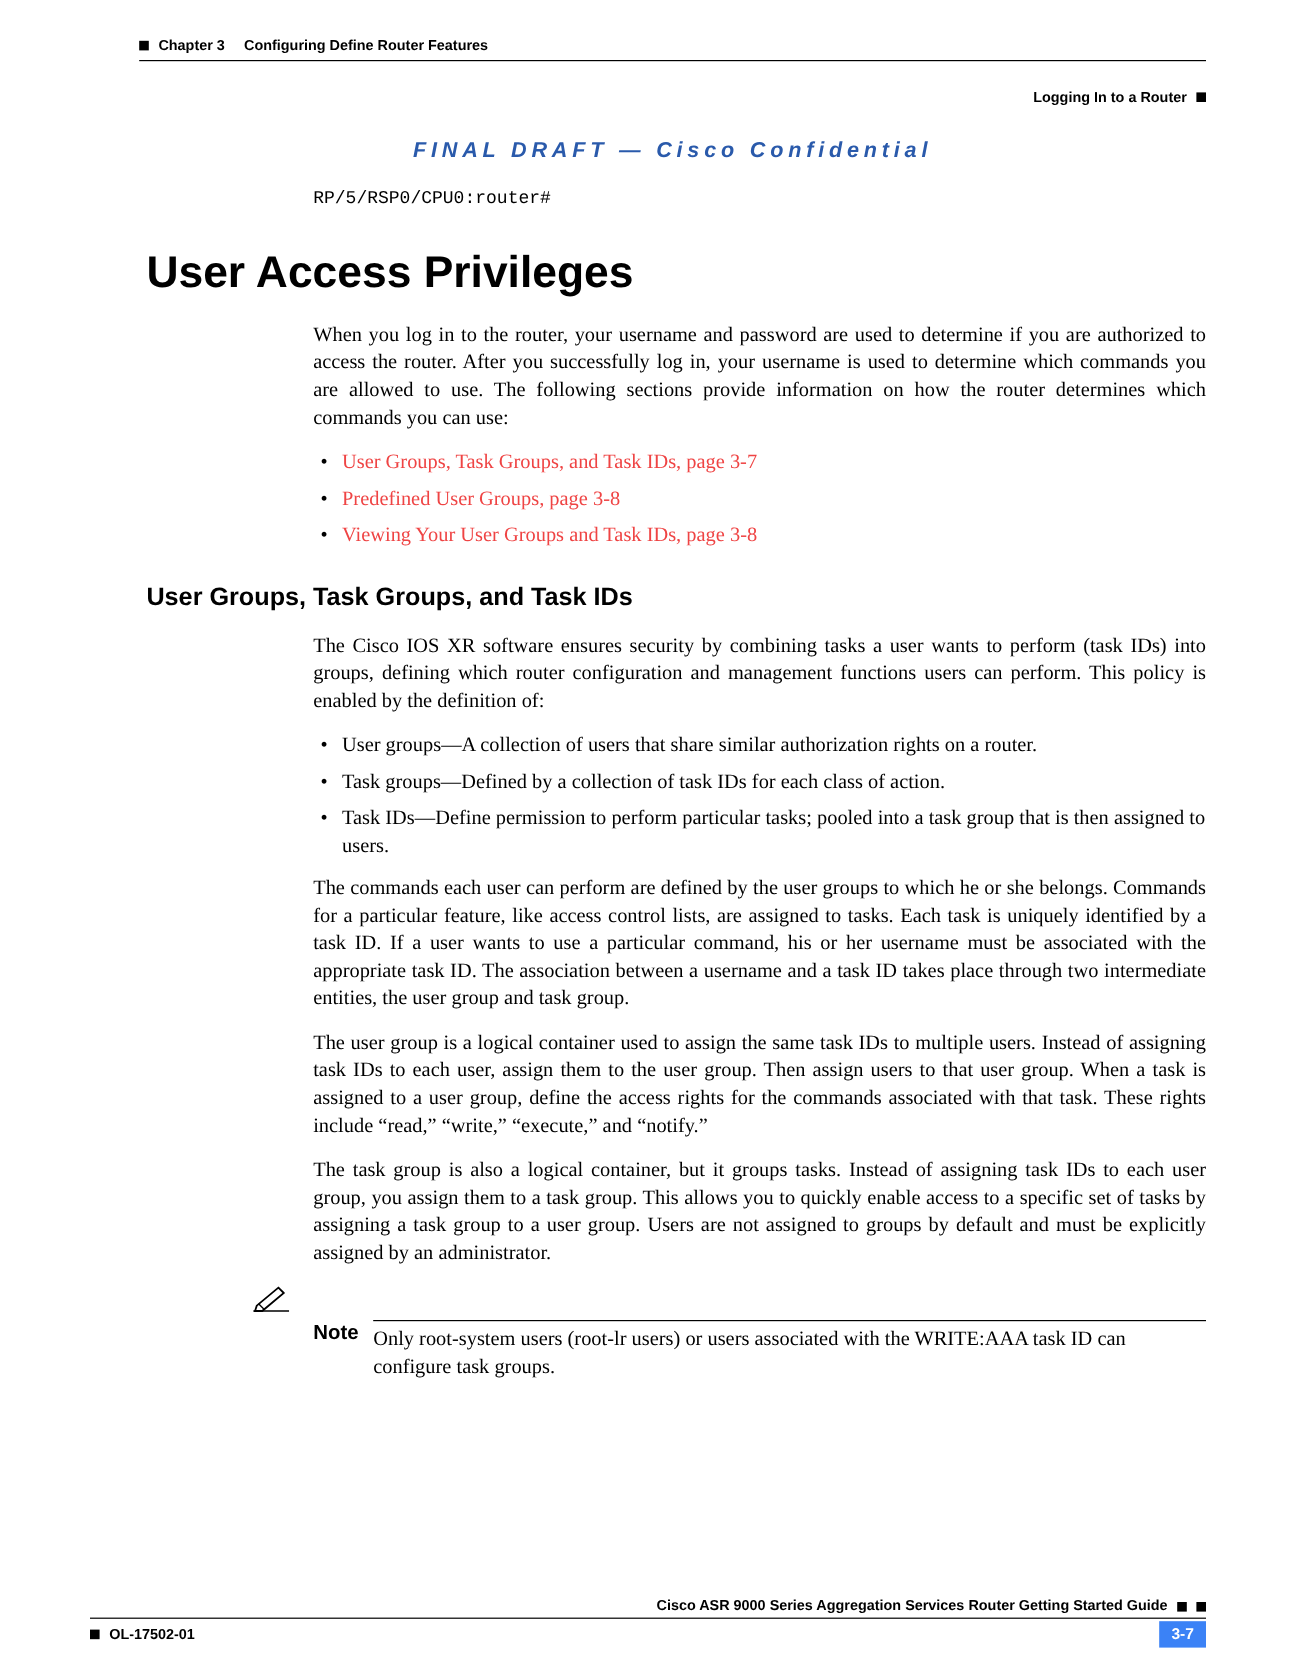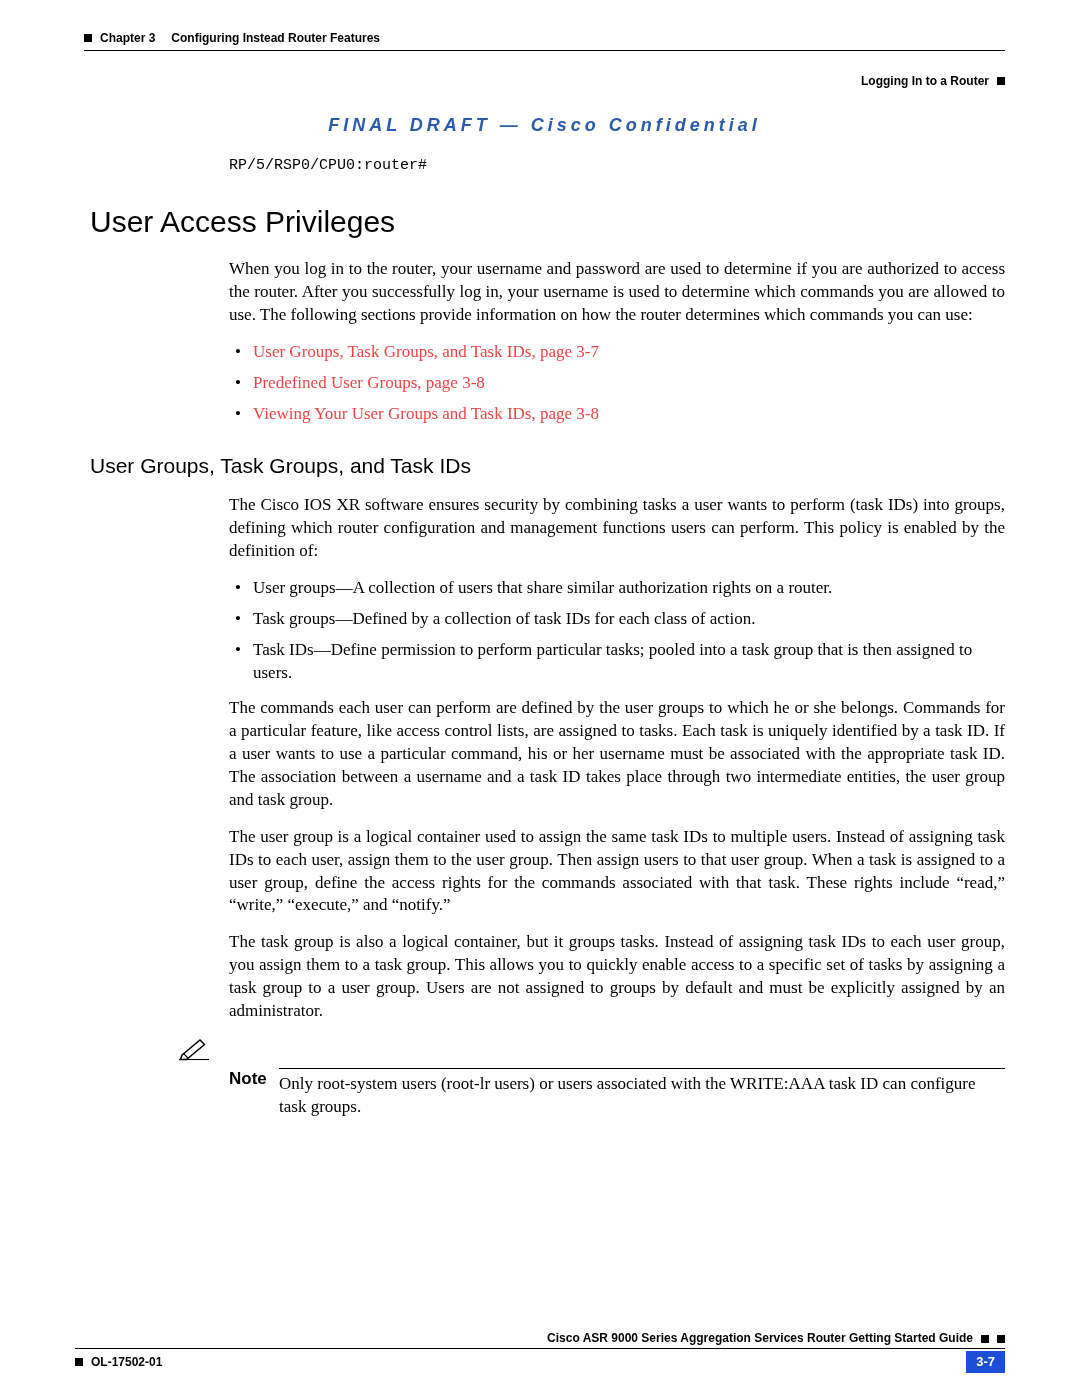--- a/index.html
+++ b/index.html
@@ -7,21 +7,21 @@
       font-family: 'Times New Roman', Times, serif;
       width: 1080px;
       height: 1397px;
       background: #fff;
       color: #000;
       position: relative;
       font-size: 17px;
       line-height: 1.35;
     }
     .page {
-      padding: 30px 75px 0 84px;
+      padding: 30px 75px 0 116px;
     }
     .header-row {
       display: flex;
       justify-content: space-between;
       align-items: flex-start;
       font-family: Arial, Helvetica, sans-serif;
       font-size: 12px;
       font-weight: bold;
       margin-bottom: 4px;
     }
@@ -58,29 +58,29 @@
     .content-indent { margin-left: 145px; }
     .para { margin-bottom: 14px; text-align: justify; }
     .code {
       font-family: 'Courier New', Courier, monospace;
       font-size: 15px;
       margin-bottom: 26px;
       margin-top: 10px;
     }
     h1.section {
       font-family: Arial, Helvetica, sans-serif;
-      font-size: 30px;
-      font-weight: normal;
+      font-size: 37px;
+      font-weight: bold;
       margin-bottom: 16px;
       margin-left: 6px;
     }
     h2.subsection {
       font-family: Arial, Helvetica, sans-serif;
       font-size: 21px;
-      font-weight: normal;
+      font-weight: bold;
       margin-bottom: 14px;
       margin-top: 26px;
       margin-left: 6px;
     }
     .bullets { margin: 8px 0 22px 0; }
     .bullet {
       display: flex;
       margin-bottom: 8px;
     }
     .bullet .dot {
@@ -116,33 +116,33 @@
       font-weight: bold;
       margin-bottom: 2px;
     }
     .footer-rule { border-top: 1px solid #000; margin-bottom: 2px; }
     .footer-row {
       display: flex; justify-content: space-between; align-items: center;
     }
     .footer-left { display: flex; align-items: center; gap: 8px; font-weight: bold; text-align: center; }
     .footer-right { display: flex; align-items: center; gap: 8px; }
     .page-num-box {
-      background: #1d4ed8; color: #fff; padding: 2px 10px; font-weight: bold; font-size: 13px;
+      background: #3b82f6; color: #fff; padding: 2px 10px; font-weight: bold; font-size: 13px;
     }
     .square { width: 8px; height: 8px; background: #000; display: inline-block; }
   </style>
 </head>
 <body>
 
 <div class="page">
   <div class="header-row">
     <div class="header-left">
       <span class="header-bar"></span>
       <span>Chapter 3</span>
-      <span style="margin-left:8px;">Configuring Instead Router Features</span>
+      <span style="margin-left:8px;">Configuring Define Router Features</span>
     </div>
   </div>
   <div class="header-rule"></div>
   <div class="header-row" style="margin-top:-2px;">
     <span></span>
     <div class="header-right">
       <span>Logging In to a Router</span>
       <span class="square"></span>
     </div>
   </div>

